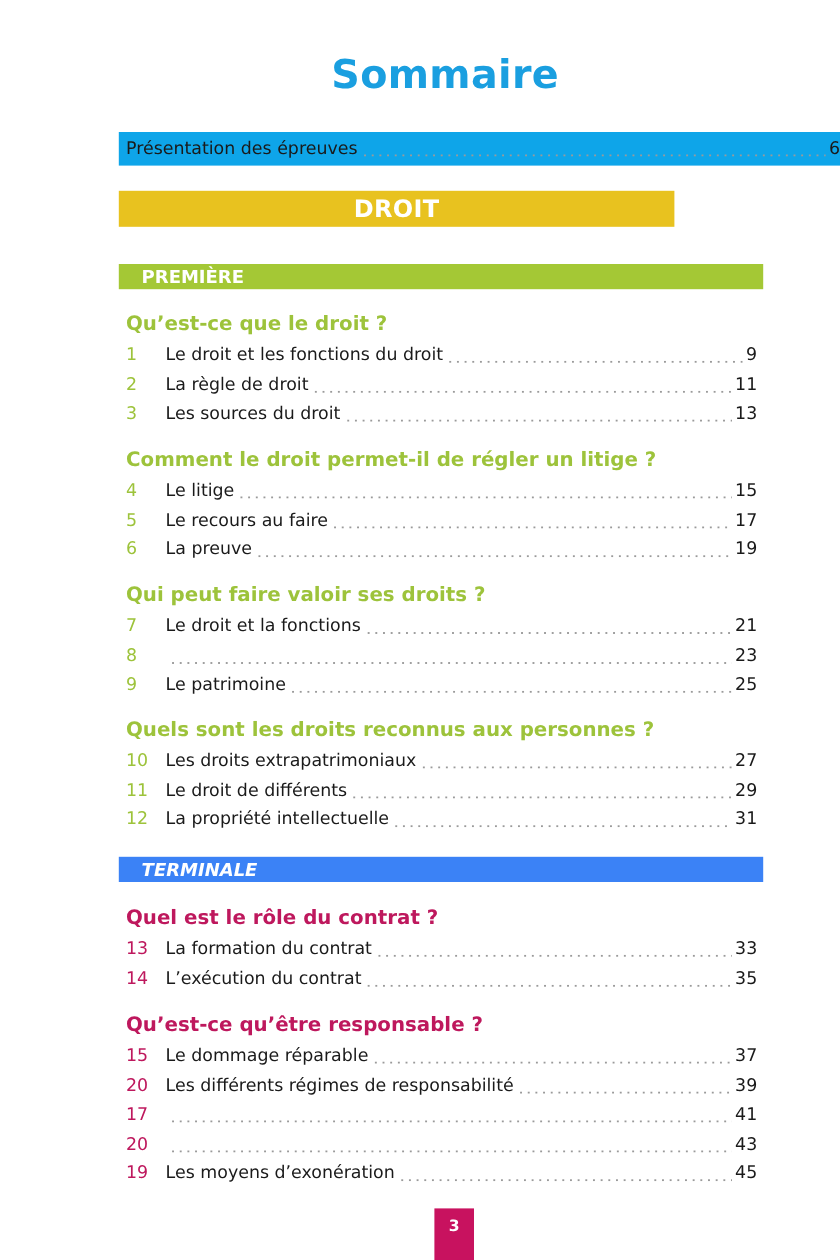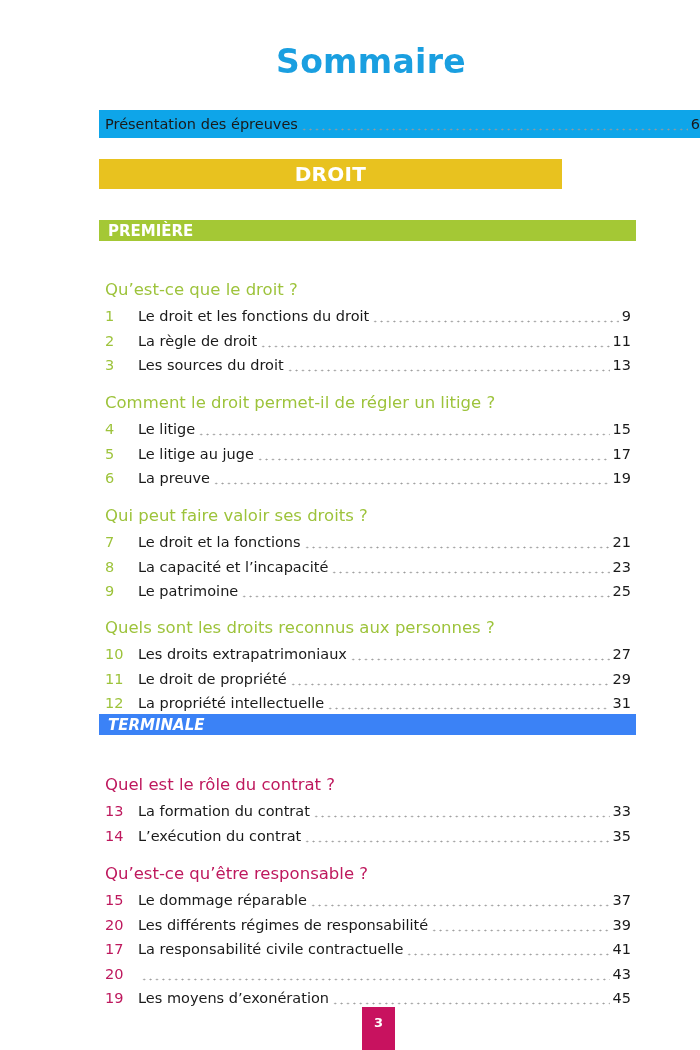--- a/index.html
+++ b/index.html
@@ -68,37 +68,36 @@
       position: absolute;
       left: 99px;
       width: 537px;
       height: 21px;
       color: #ffffff;
       font-size: 15px;
       font-weight: bold;
       display: flex;
       align-items: center;
       box-sizing: border-box;
-      padding-left: 9px;
+      padding-left: 19px;
     }
     .band-premiere { top: 220px; background: #a4c835; }
     .band-terminale { top: 714px; background: #3b82f6; font-style: italic; }
 
     .chapter {
       position: absolute;
       left: 105px;
       width: 526px;
     }
     .chapter-title {
       font-size: 16.5px;
-      font-weight: normal;
+      font-weight: bold;
       height: 28px;
       line-height: 28px;
       white-space: nowrap;
-      margin-top: 20px;
     }
     .green .chapter-title, .green .num { color: #9dc33b; }
     .orange .chapter-title, .orange .num { color: #be185d; }
     .entry {
       display: flex;
       align-items: center;
       height: 24.5px;
       font-size: 14.5px;
     }
     .entry .num {
@@ -162,21 +161,21 @@
 <div class="chapter green" style="top:369px;">
   <div class="chapter-title">Comment le droit permet-il de régler un litige ?</div>
   <div class="entry">
     <span class="num">4</span>
     <span class="label">Le litige</span>
     <span class="leader"></span>
     <span class="page">15</span>
   </div>
   <div class="entry">
     <span class="num">5</span>
-    <span class="label">Le litige au juge</span>
+    <span class="label">Le recours au faire</span>
     <span class="leader"></span>
     <span class="page">17</span>
   </div>
   <div class="entry">
     <span class="num">6</span>
     <span class="label">La preuve</span>
     <span class="leader"></span>
     <span class="page">19</span>
   </div>
 </div>
@@ -184,21 +183,20 @@
 <div class="chapter green" style="top:482px;">
   <div class="chapter-title">Qui peut faire valoir ses droits ?</div>
   <div class="entry">
     <span class="num">7</span>
     <span class="label">Le droit et la fonctions</span>
     <span class="leader"></span>
     <span class="page">21</span>
   </div>
   <div class="entry">
     <span class="num">8</span>
-    <span class="label">La capacité et l’incapacité</span>
     <span class="leader"></span>
     <span class="page">23</span>
   </div>
   <div class="entry">
     <span class="num">9</span>
     <span class="label">Le patrimoine</span>
     <span class="leader"></span>
     <span class="page">25</span>
   </div>
 </div>
@@ -206,21 +204,21 @@
 <div class="chapter green" style="top:594px;">
   <div class="chapter-title">Quels sont les droits reconnus aux personnes ?</div>
   <div class="entry">
     <span class="num">10</span>
     <span class="label">Les droits extrapatrimoniaux</span>
     <span class="leader"></span>
     <span class="page">27</span>
   </div>
   <div class="entry">
     <span class="num">11</span>
-    <span class="label">Le droit de propriété</span>
+    <span class="label">Le droit de différents</span>
     <span class="leader"></span>
     <span class="page">29</span>
   </div>
   <div class="entry">
     <span class="num">12</span>
     <span class="label">La propriété intellectuelle</span>
     <span class="leader"></span>
     <span class="page">31</span>
   </div>
 </div>
@@ -252,21 +250,20 @@
     <span class="page">37</span>
   </div>
   <div class="entry">
     <span class="num">20</span>
     <span class="label">Les différents régimes de responsabilité</span>
     <span class="leader"></span>
     <span class="page">39</span>
   </div>
   <div class="entry">
     <span class="num">17</span>
-    <span class="label">La responsabilité civile contractuelle</span>
     <span class="leader"></span>
     <span class="page">41</span>
   </div>
   <div class="entry">
     <span class="num">20</span>
     <span class="leader"></span>
     <span class="page">43</span>
   </div>
   <div class="entry">
     <span class="num">19</span>

